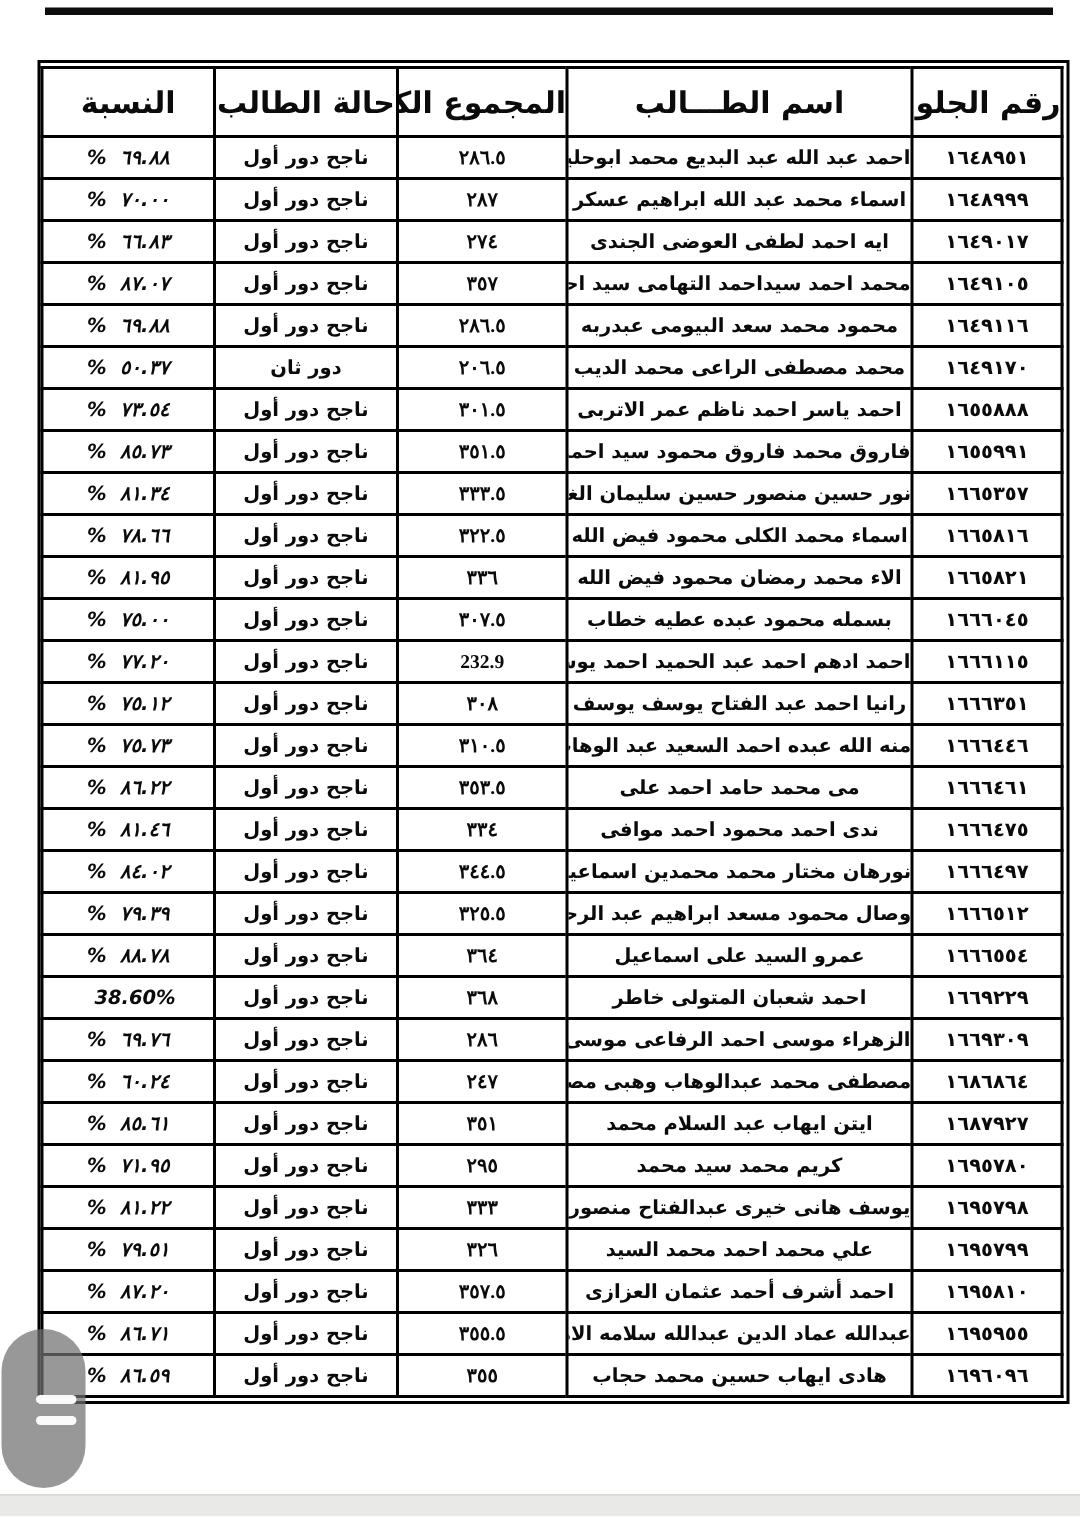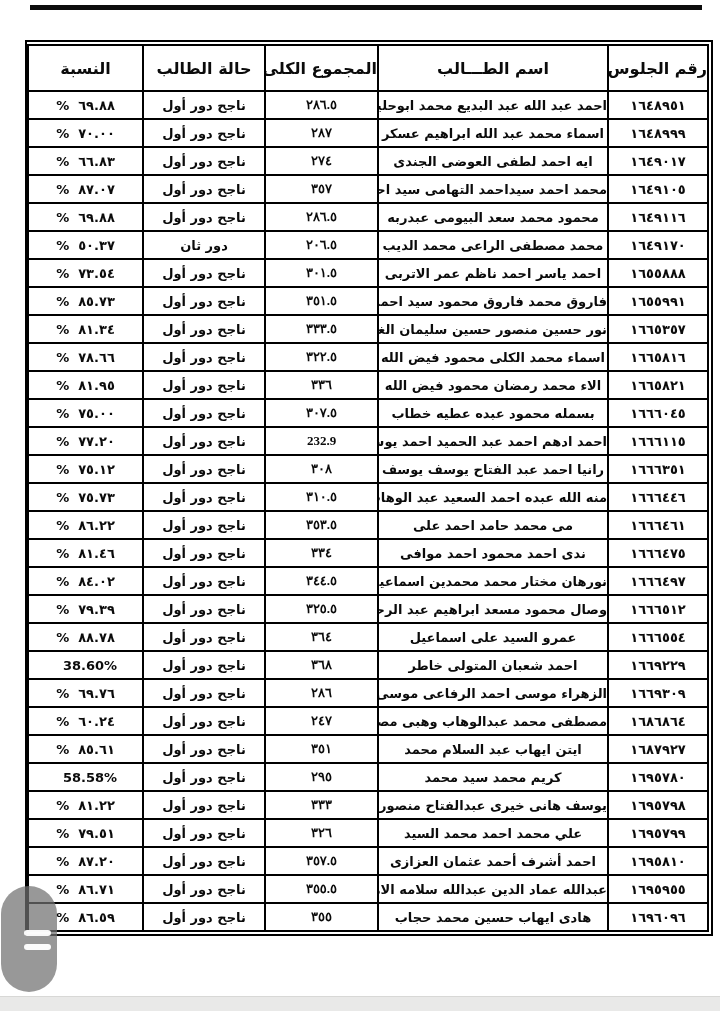--- a/index.html
+++ b/index.html
@@ -4,29 +4,29 @@
 <style>
   html,body{margin:0;padding:0;background:#fff;}
   .page{position:relative;width:720px;height:1011px;background:#ffffff;overflow:hidden;
         font-family:"DejaVu Sans",sans-serif;color:#0b0b0b;}
   .top-rule{position:absolute;left:30px;top:5px;width:672px;height:5px;background:#0d0d0d;}
   .table-outer{position:absolute;left:25px;top:40px;width:688px;box-sizing:border-box;
                border:2.5px solid #000;padding:2px;background:#fff;}
   table.results{border-collapse:collapse;width:100%;table-layout:fixed;direction:rtl;}
   table.results th, table.results td{border:2.6px solid #000;font-weight:700;
                white-space:nowrap;overflow:hidden;vertical-align:middle;padding:0;}
-  table.results th{height:44px;font-size:16px;text-align:center;}
+  table.results th{height:44px;font-size:20px;text-align:center;}
   table.results td{height:26px;font-size:13px;text-align:center;}
   col.w-seat{width:100px;} col.w-name{width:230px;} col.w-total{width:113px;}
   col.w-status{width:122px;} col.w-pct{width:115px;}
   td.c-name{text-align:right;padding-right:6px;font-size:12.5px;}
   td.c-seat{font-size:12.5px;letter-spacing:1.5px;}
   td.c-total{font-size:13px;font-family:Liberation Serif, serif;}
   td.c-status{font-size:13px;}
-  td.c-pct{text-align:right;padding-right:12px;font-size:12.5px;}
+  td.c-pct{text-align:right;padding-right:12px;font-size:12.5px;font-style:italic;}
   .pct-val{margin-inline-end:9px;}
   th.h-pct{text-align:right;padding-right:10px;}
   .float-widget{position:absolute;left:1px;top:886px;width:56px;height:106px;
                 border-radius:28px;background:rgba(112,112,112,0.72);z-index:5;}
   .float-widget .bar{position:absolute;left:23px;width:27px;height:6px;border-radius:3px;
                 background:rgba(255,255,255,0.96);}
   .float-widget .bar.b1{top:44px;} .float-widget .bar.b2{top:58px;}
   .bottom-bar{position:absolute;left:0;bottom:0;width:720px;height:14px;
               background:#e9e9e8;border-top:1px solid #d8d8d6;}
 </style>
@@ -270,21 +270,21 @@
       <td class="c-pct">
         <span class="pct-val">٨٥.٦١</span><span class="pct-sign">%</span>
       </td>
     </tr>
           <tr>
       <td class="c-seat">١٦٩٥٧٨٠</td>
       <td class="c-name">كريم محمد سيد محمد</td>
       <td class="c-total">٢٩٥</td>
       <td class="c-status">ناجح دور أول</td>
       <td class="c-pct">
-        <span class="pct-val">58.58</span><span class="pct-sign">%</span>
+        <span class="pct-val">٧١.٩٥</span><span class="pct-sign">%</span>
       </td>
     </tr>
           <tr>
       <td class="c-seat">١٦٩٥٧٩٨</td>
       <td class="c-name">يوسف هانى خيرى عبدالفتاح منصور</td>
       <td class="c-total">٣٣٣</td>
       <td class="c-status">ناجح دور أول</td>
       <td class="c-pct">
         <span class="pct-val">٨١.٢٢</span><span class="pct-sign">%</span>
       </td>

